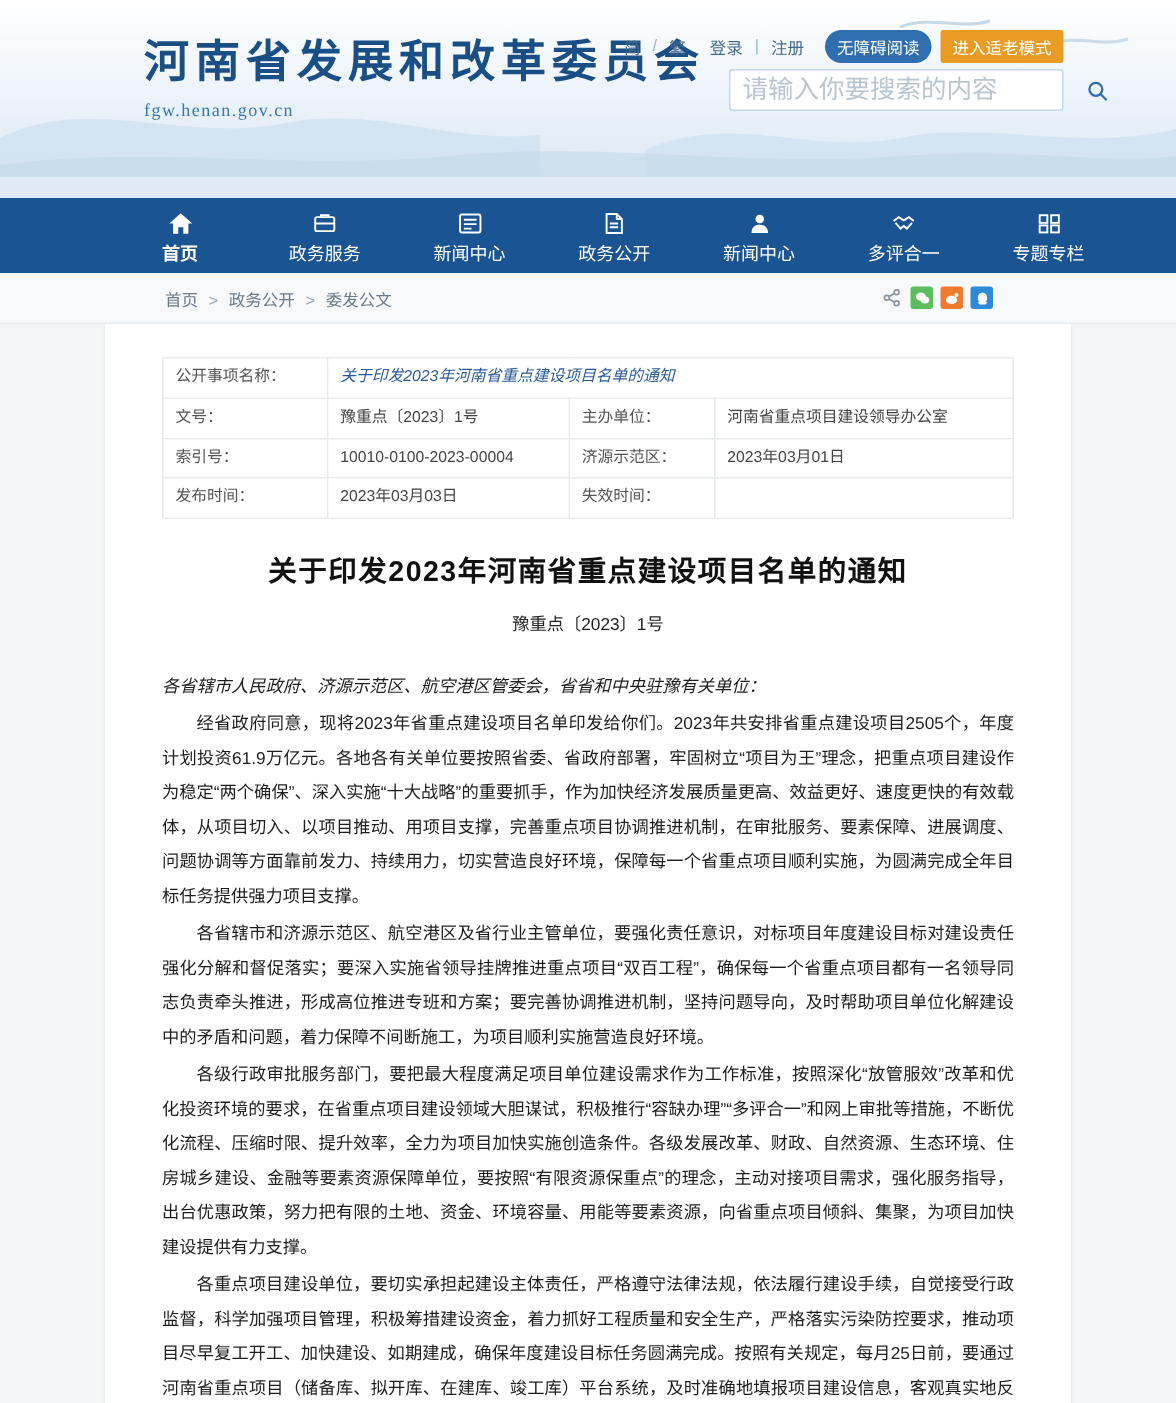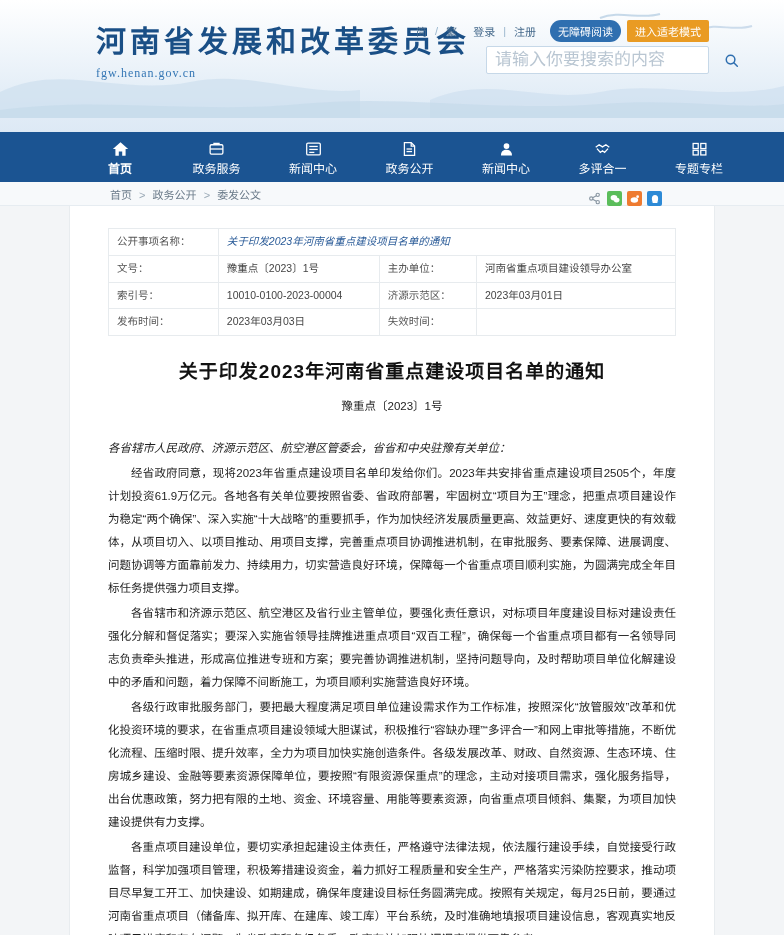--- a/index.html
+++ b/index.html
@@ -114,21 +114,21 @@
     line-height: 1;
   }
   .nav-item .ni-icon {
     height: 17px; margin-bottom: 6px;
     display: flex; align-items: flex-end;
   }
   .nav-item.active { font-weight: bold; }
 
   
   .crumb-bar {
-    height: 24px;
+    height: 34px;
     background: #f7f9fb;
     border-bottom: 1px solid #e6ecf1;
     display: flex;
     align-items: center;
     position: relative;
   }
   .crumb {
     margin-left: 110px;
     font-size: 11px;
     color: #6b7b8a;

